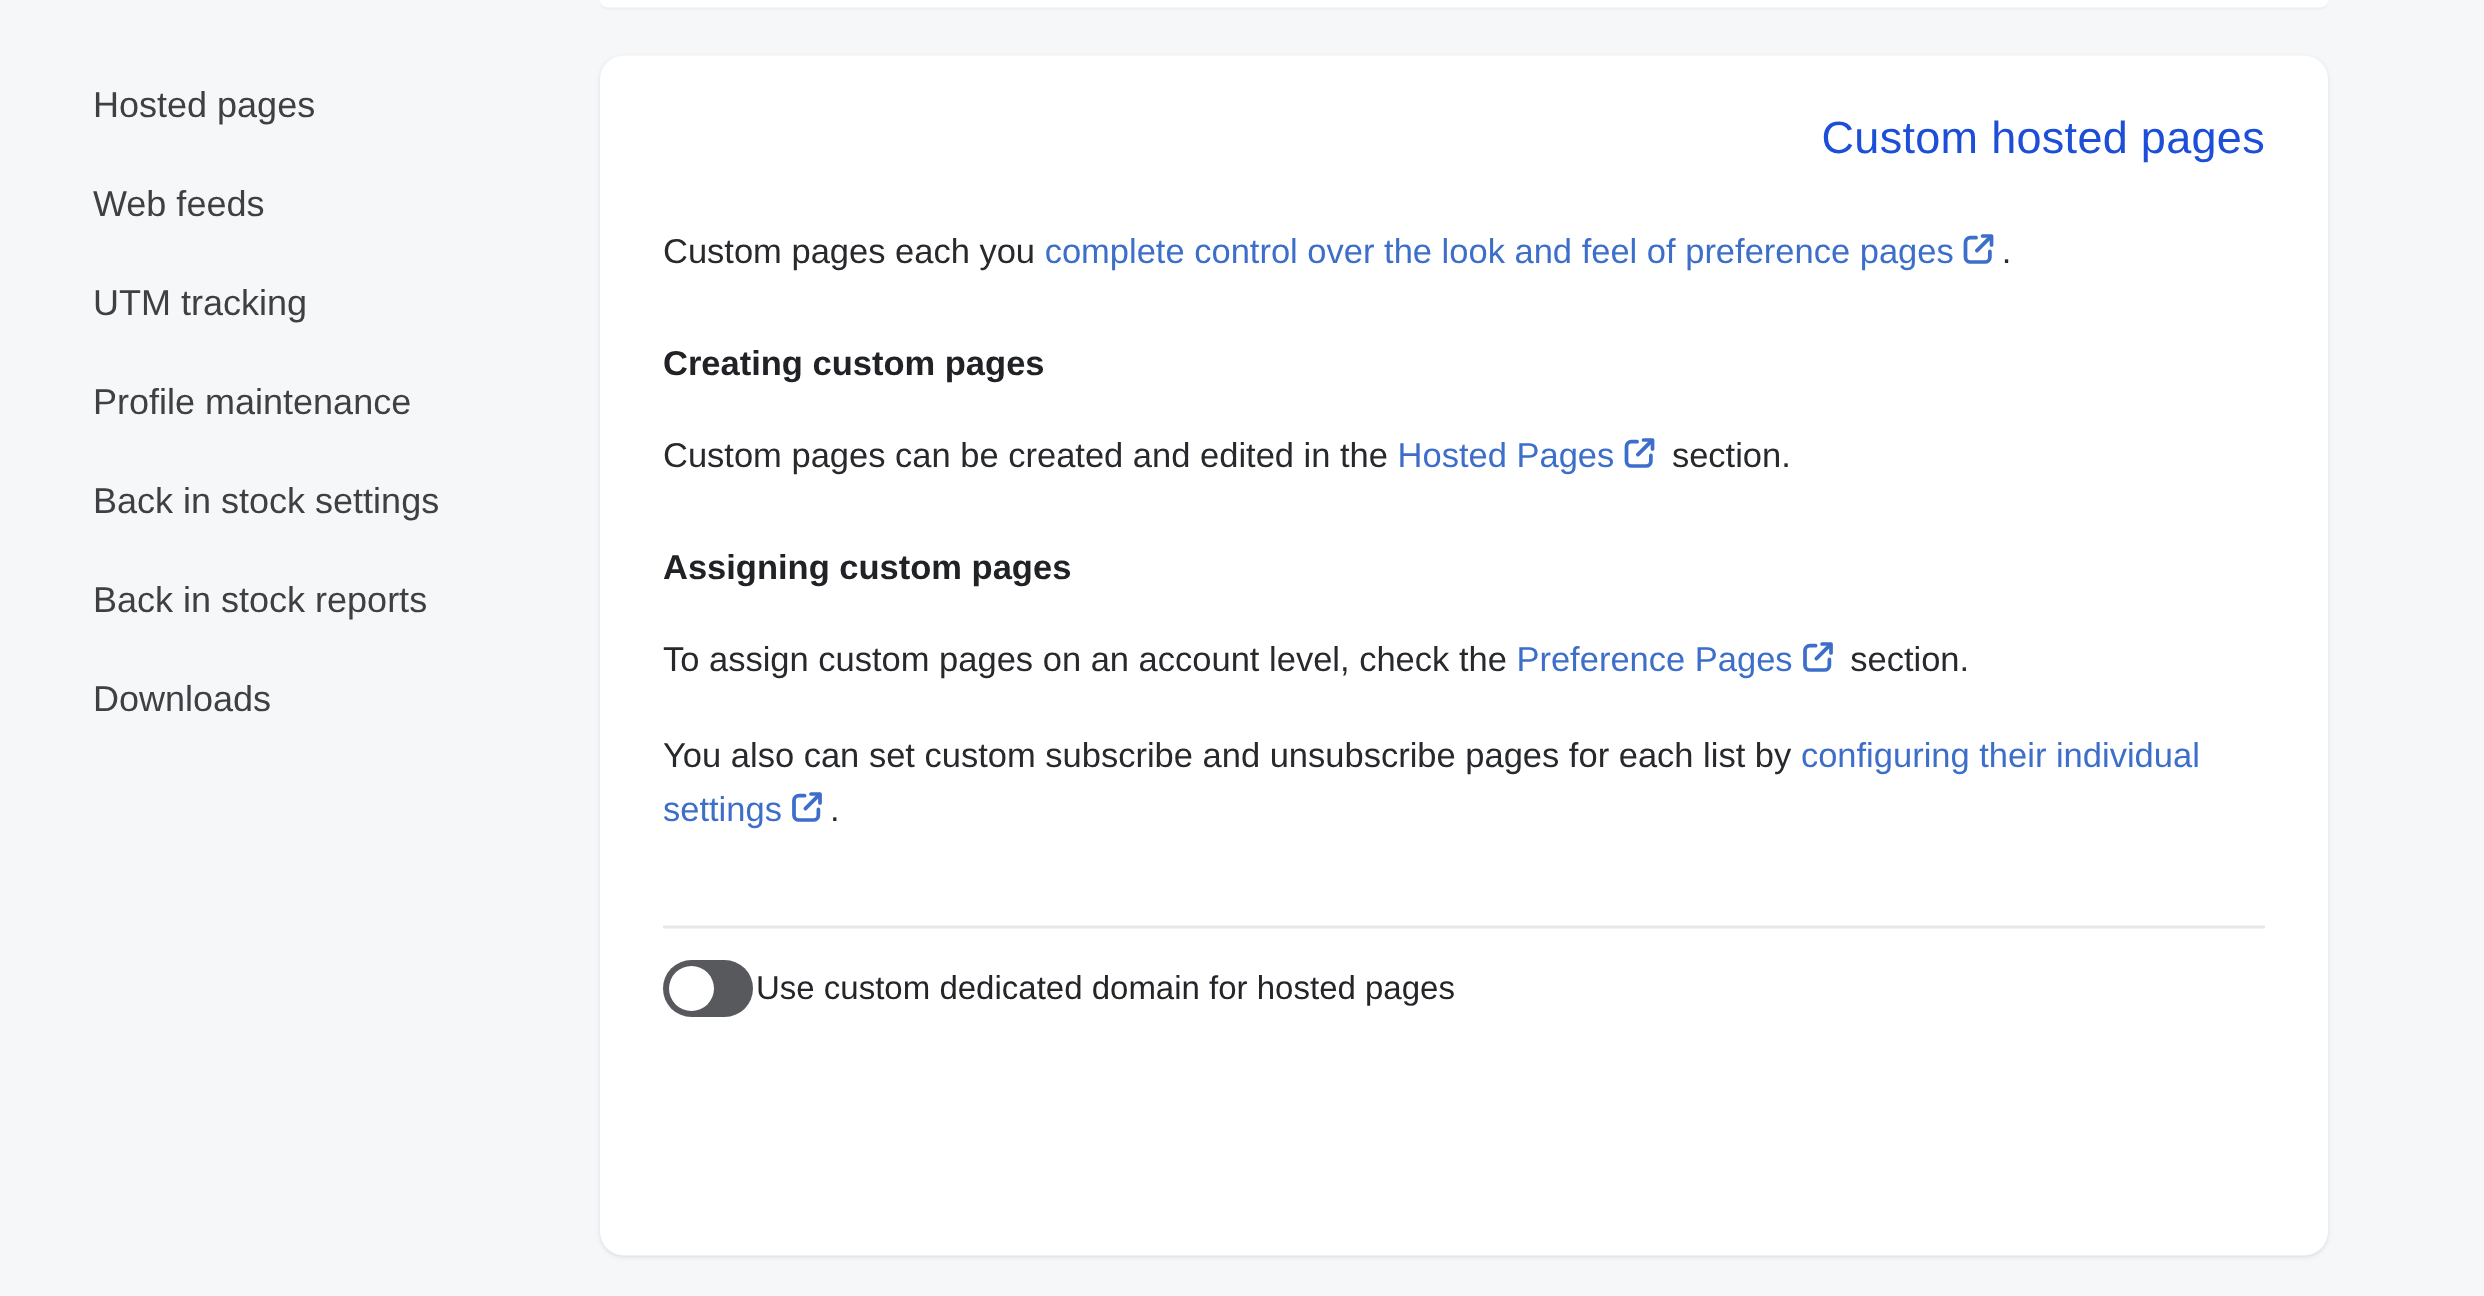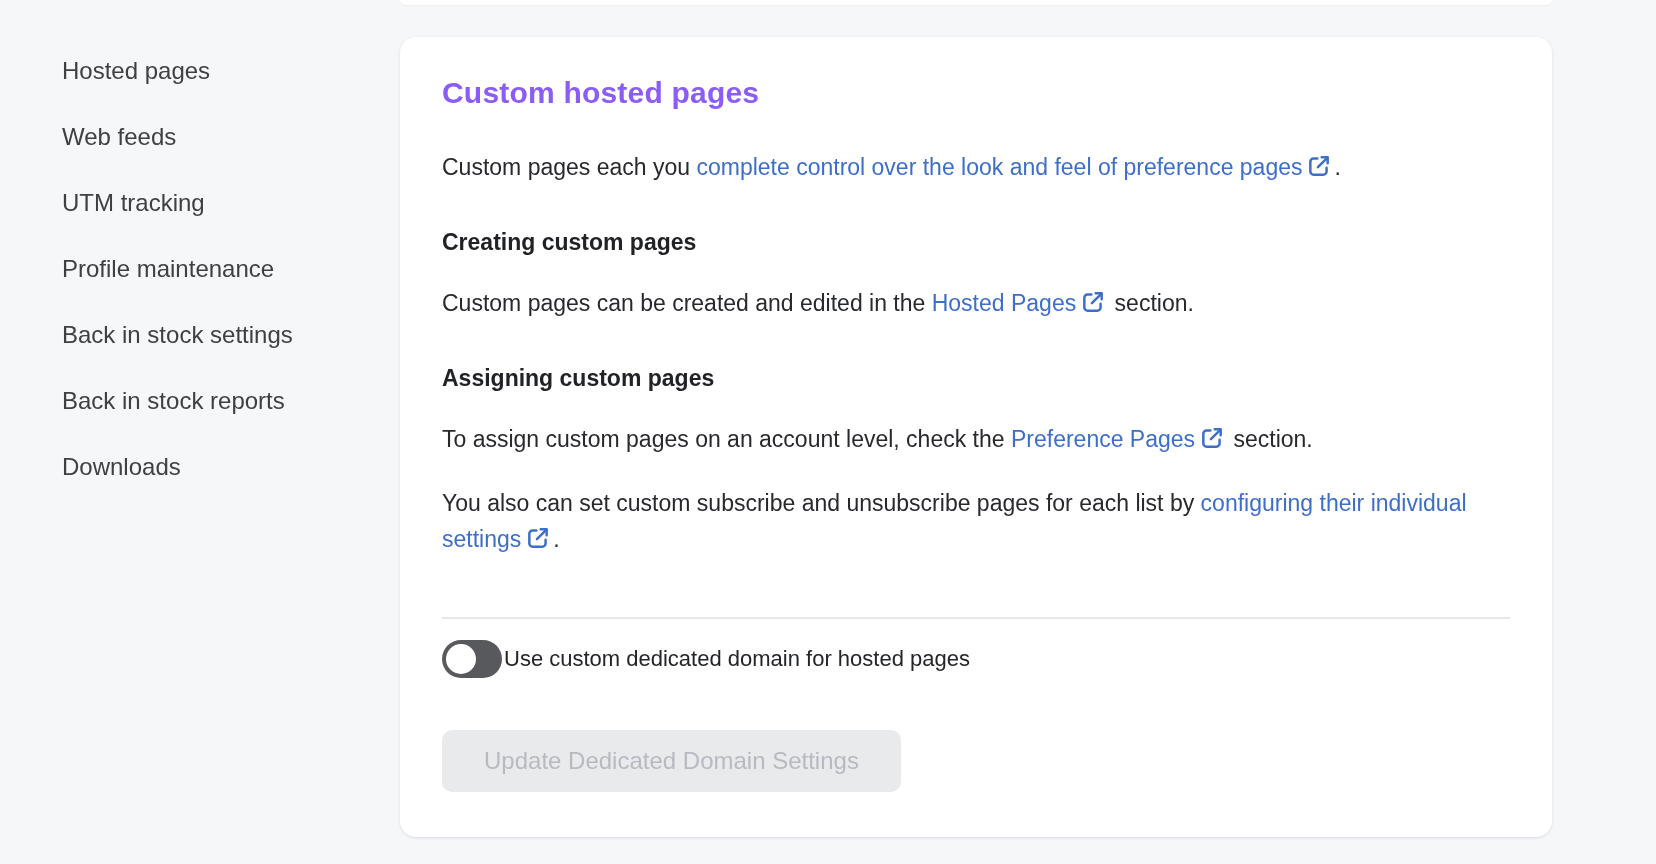--- a/index.html
+++ b/index.html
@@ -59,23 +59,24 @@
     left: 400px; top: 37px;
     width: 1152px; height: 800px;
     background: #ffffff;
     border-radius: 16px;
     box-shadow: 0 1px 2px rgba(16,24,40,0.05), 0 1px 4px rgba(16,24,40,0.07);
     padding: 38px 42px 40px 42px;
   }
   .card h1 {
     font-size: 30px;
     line-height: 36px;
-    font-weight: 700;
-    color: #8b5cf6;
+    font-weight: 400;
+    color: #1d4ed8;
     letter-spacing: 0.2px;
+    text-align: right;
   }
   .card h3 {
     font-size: 23px;
     line-height: 30px;
     font-weight: 700;
     color: #202225;
     margin-top: 42px;
   }
   .card p {
     font-size: 23px;
@@ -214,15 +215,14 @@
 
   <hr class="divider">
 
   <div class="toggle-row">
     <div class="toggle" role="switch" aria-checked="false">
       <span class="knob"></span>
     </div>
     <span class="toggle-label">Use custom dedicated domain for hosted pages</span>
   </div>
 
-  <button class="update-btn" disabled="">Update Dedicated Domain Settings</button>
 
 </main>
 
 </body></html>

